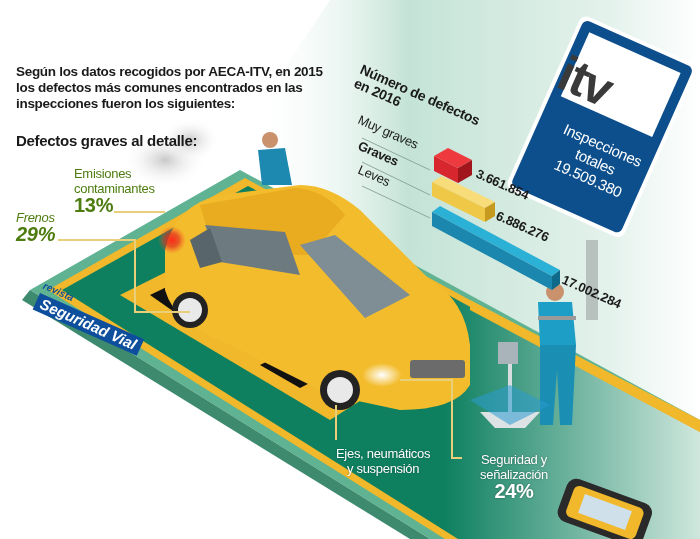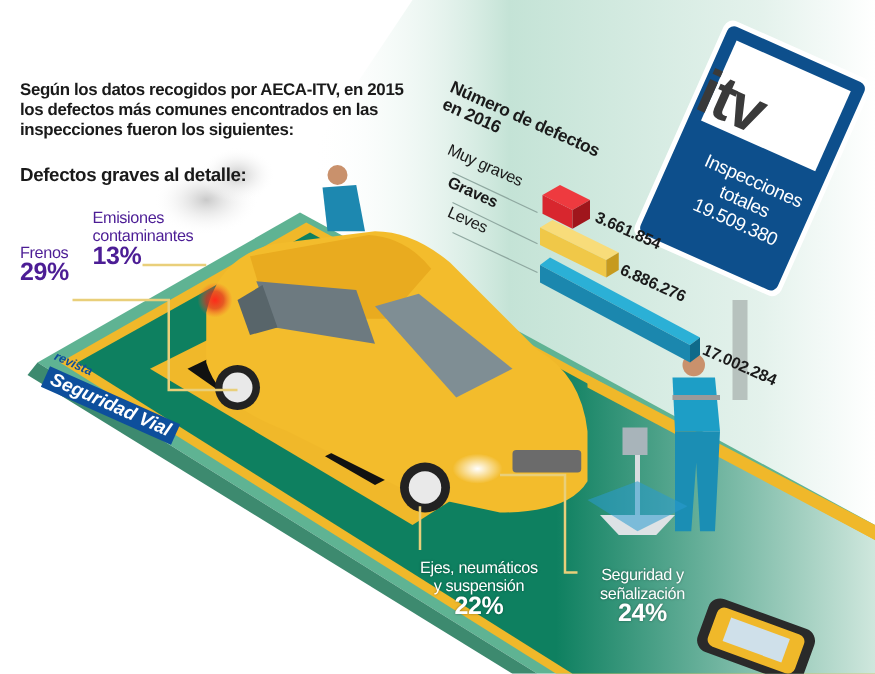--- a/index.html
+++ b/index.html
@@ -1,21 +1,21 @@
 <!DOCTYPE html>
 <html><head>
   <meta charset="utf-8">
   <style>
     html, body { margin: 0; padding: 0; }
     body { width: 700px; height: 539px; position: relative; overflow: hidden; background: #ffffff; font-family: "Liberation Sans", sans-serif; }
     .abs { position: absolute; }
     svg.scene { position: absolute; left: 0; top: 0; }
     .intro { left: 16px; top: 64px; width: 320px; font-size: 13.5px; font-weight: bold; line-height: 16px; color: #1a1a1a; letter-spacing: -0.3px; }
     .subhead { left: 16px; top: 132px; font-size: 15px; font-weight: bold; color: #1a1a1a; letter-spacing: -0.3px; }
-    .callout { font-size: 13px; color: #4c1d95; line-height: 15px; letter-spacing: -0.3px; }
+    .callout { font-size: 13px; color: #4d7c0f; line-height: 15px; letter-spacing: -0.3px; }
     .callout .pct { font-size: 20px; font-weight: bold; line-height: 18px; display: block; }
     .callout.light { color: #ffffff; text-shadow: 0 0 2px rgba(0,0,0,0.4); text-align: center; }
     .rot { transform-origin: 0 0; transform: rotate(24deg); }
     .chart-title { left: 362px; top: 60px; font-size: 14px; font-weight: bold; color: #1a1a1a; line-height: 15px; letter-spacing: -0.3px; }
     .legend-item { font-size: 13px; color: #1a1a1a; letter-spacing: -0.3px; }
     .legend-item.bold { font-weight: bold; }
     .val { font-size: 13px; color: #1a1a1a; font-weight: bold; letter-spacing: -0.2px; }
     .sign-text { color: #ffffff; font-size: 15px; text-align: center; line-height: 18px; letter-spacing: -0.3px; }
     .itv-logo { font-size: 50px; font-weight: bold; color: #3a3a3a; letter-spacing: -2px; }
     .brand { background: #0d4f9c; color: #ffffff; font-weight: bold; font-style: italic; padding: 0 5px; }
@@ -138,28 +138,27 @@
 </svg>
 
 <div class="abs intro">Según los datos recogidos por AECA-ITV, en 2015 los defectos más comunes encontrados en las inspecciones fueron los siguientes:</div>
 <div class="abs subhead">Defectos graves al detalle:</div>
 
 <div class="abs callout" style="left:74px; top:166px;">
   <span>Emisiones</span><br>
   <span>contaminantes</span>
   <span class="pct">13%</span>
 </div>
-<div class="abs callout" style="left:16px; top:194px;">
+<div class="abs callout" style="left:16px; top:210px;font-style:italic;">
   <span>Frenos</span>
   <span class="pct">29%</span>
 </div>
 <div class="abs callout light" style="left:336px; top:446px;">
   <span>Ejes, neumáticos</span><br>
   <span>y suspensión</span>
-  <span class="pct">22%</span>
 </div>
 <div class="abs callout light" style="left:480px; top:452px;">
   <span>Seguridad y</span><br>
   <span>señalización</span>
   <span class="pct">24%</span>
 </div>
 
 <div class="abs chart-title rot" style="left:364px; top:62px;">
   <span>Número de defectos</span><br>
   <span>en 2016</span>

